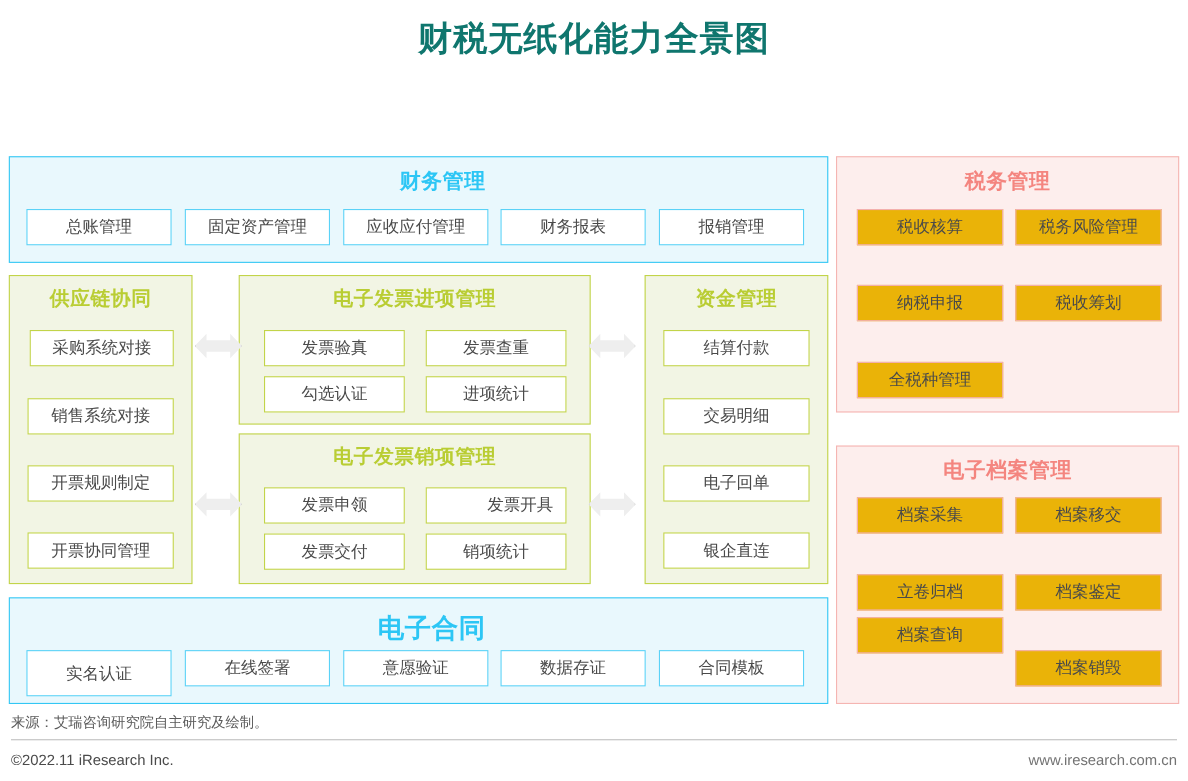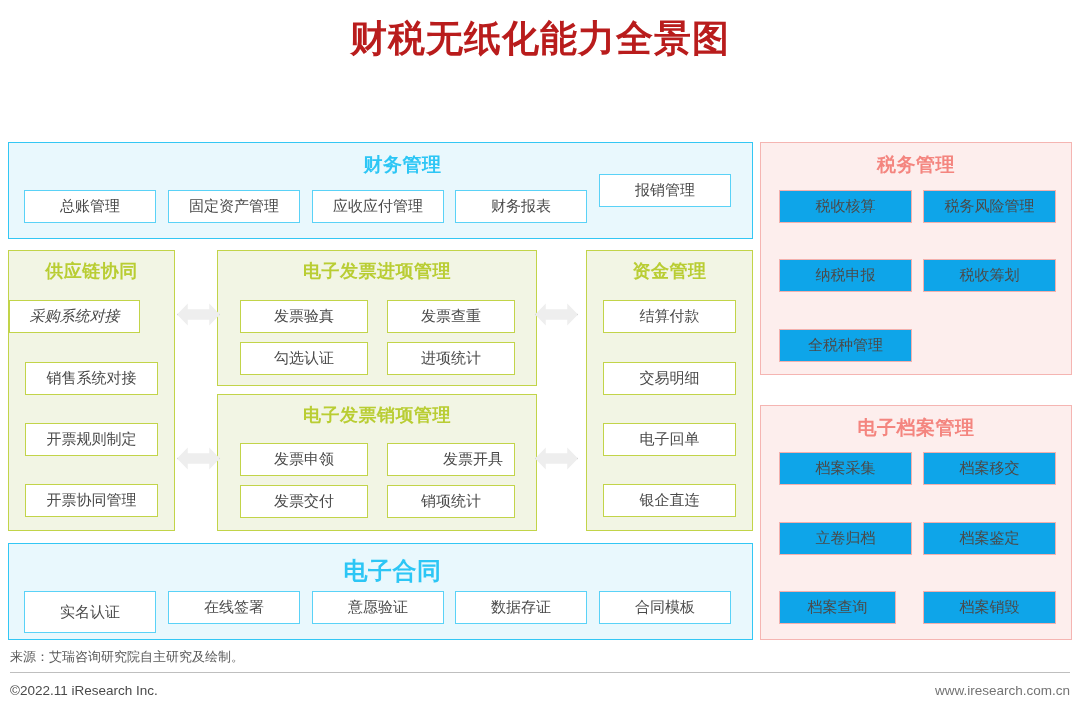--- a/index.html
+++ b/index.html
@@ -8,22 +8,22 @@
     background: #ffffff;
     font-family: "Liberation Sans", "DejaVu Sans", sans-serif;
     overflow: hidden;
   }
   .page { position: relative; width: 1080px; height: 710px; }
 
   
   .title {
     position: absolute; left: 0; top: 14px; width: 1080px;
     text-align: center;
-    font-size: 37px; font-weight: bold; letter-spacing: 1px;
-    color: #b91c1c;
+    font-size: 31px; font-weight: bold; letter-spacing: 1px;
+    color: #0f766e;
   }
 
   
   .panel { position: absolute; border-width: 1px; border-style: solid; }
   .panel-title {
     text-align: center; font-weight: bold; letter-spacing: .5px;
   }
 
   
   .blue  { background: #e9f8fd; border-color: #33c7f4; }
@@ -36,21 +36,21 @@
   .green { background: #f2f5e4; border-color: #c2d449; }
   .green .panel-title { color: #b9cd33; }
   .cell-green {
     background: #ffffff; border: 1px solid #c2d449; color: #4a4a4a;
     display: flex; align-items: center; justify-content: center;
   }
   
   .pink  { background: #fdeeed; border-color: #f5b5b2; }
   .pink  .panel-title { color: #f4857f; }
   .cell-pink {
-    background: #0ea5e9; border: 1px solid #f3b0ad; color: #4a4a4a;
+    background: #eab308; border: 1px solid #f3b0ad; color: #4a4a4a;
     display: flex; align-items: center; justify-content: center;
   }
 
   .cell { position: absolute; font-size: 15px; }
 
   
   .arrow {
     position: absolute;
     background: #eeeeee;
     border: 1px solid #cfcfcf;
@@ -83,35 +83,35 @@
 
   <div class="title">财税无纸化能力全景图</div>
 
   <div class="panel blue" style="left:8px; top:142px; width:745px; height:97px;padding-left:44px;">
     <div class="panel-title" style="font-size:19px; margin-top:9px;">财务管理</div>
   </div>
   <div class="cell cell-blue" style="left:24px; top:190px; width:132px; height:33px;">总账管理</div>
   <div class="cell cell-blue" style="left:168px; top:190px; width:132px; height:33px;">固定资产管理</div>
   <div class="cell cell-blue" style="left:312px; top:190px; width:132px; height:33px;">应收应付管理</div>
   <div class="cell cell-blue" style="left:455px; top:190px; width:132px; height:33px;">财务报表</div>
-  <div class="cell cell-blue" style="left:599px; top:174px; width:132px; height:33px;">报销管理</div>
+  <div class="cell cell-blue" style="left:599px; top:190px; width:132px; height:33px;">报销管理</div>
 
   <div class="panel pink" style="left:760px; top:142px; width:312px; height:233px;">
     <div class="panel-title" style="font-size:19px; margin-top:9px;">税务管理</div>
   </div>
   <div class="cell cell-pink" style="left:779px; top:190px; width:133px; height:33px;">税收核算</div>
   <div class="cell cell-pink" style="left:923px; top:190px; width:133px; height:33px;">税务风险管理</div>
   <div class="cell cell-pink" style="left:779px; top:259px; width:133px; height:33px;">纳税申报</div>
   <div class="cell cell-pink" style="left:923px; top:259px; width:133px; height:33px;">税收筹划</div>
   <div class="cell cell-pink" style="left:779px; top:329px; width:133px; height:33px;">全税种管理</div>
 
   <div class="panel green" style="left:8px; top:250px; width:167px; height:281px;">
     <div class="panel-title" style="font-size:18px; margin-top:8px;">供应链协同</div>
   </div>
-  <div class="cell cell-green" style="left:9px; top:300px; width:131px; height:33px;font-style:italic;">采购系统对接</div>
+  <div class="cell cell-green" style="left:27px; top:300px; width:131px; height:33px;">采购系统对接</div>
   <div class="cell cell-green" style="left:25px; top:362px; width:133px; height:33px;">销售系统对接</div>
   <div class="cell cell-green" style="left:25px; top:423px; width:133px; height:33px;">开票规则制定</div>
   <div class="cell cell-green" style="left:25px; top:484px; width:133px; height:33px;">开票协同管理</div>
 
   <div class="panel green" style="left:217px; top:250px; width:320px; height:136px;">
     <div class="panel-title" style="font-size:18px; margin-top:8px;">电子发票进项管理</div>
   </div>
   <div class="cell cell-green" style="left:240px; top:300px; width:128px; height:33px;">发票验真</div>
   <div class="cell cell-green" style="left:387px; top:300px; width:128px; height:33px;">发票查重</div>
   <div class="cell cell-green" style="left:240px; top:342px; width:128px; height:33px;">勾选认证</div>
@@ -147,21 +147,21 @@
   <div class="cell cell-blue" style="left:455px; top:591px; width:132px; height:33px;">数据存证</div>
   <div class="cell cell-blue" style="left:599px; top:591px; width:132px; height:33px;">合同模板</div>
 
   <div class="panel pink" style="left:760px; top:405px; width:312px; height:235px;">
     <div class="panel-title" style="font-size:19px; margin-top:9px;">电子档案管理</div>
   </div>
   <div class="cell cell-pink" style="left:779px; top:452px; width:133px; height:33px;">档案采集</div>
   <div class="cell cell-pink" style="left:923px; top:452px; width:133px; height:33px;">档案移交</div>
   <div class="cell cell-pink" style="left:779px; top:522px; width:133px; height:33px;">立卷归档</div>
   <div class="cell cell-pink" style="left:923px; top:522px; width:133px; height:33px;">档案鉴定</div>
-  <div class="cell cell-pink" style="left:779px; top:591px; width:117px; height:33px;">档案查询</div>
+  <div class="cell cell-pink" style="left:779px; top:561px; width:133px; height:33px;">档案查询</div>
   <div class="cell cell-pink" style="left:923px; top:591px; width:133px; height:33px;">档案销毁</div>
 
   <div class="source">来源：艾瑞咨询研究院自主研究及绘制。</div>
   <div class="rule"></div>
   <div class="copyright">©2022.11 iResearch Inc.</div>
   <div class="weburl">www.iresearch.com.cn</div>
 
 </div>
 
 </body></html>

